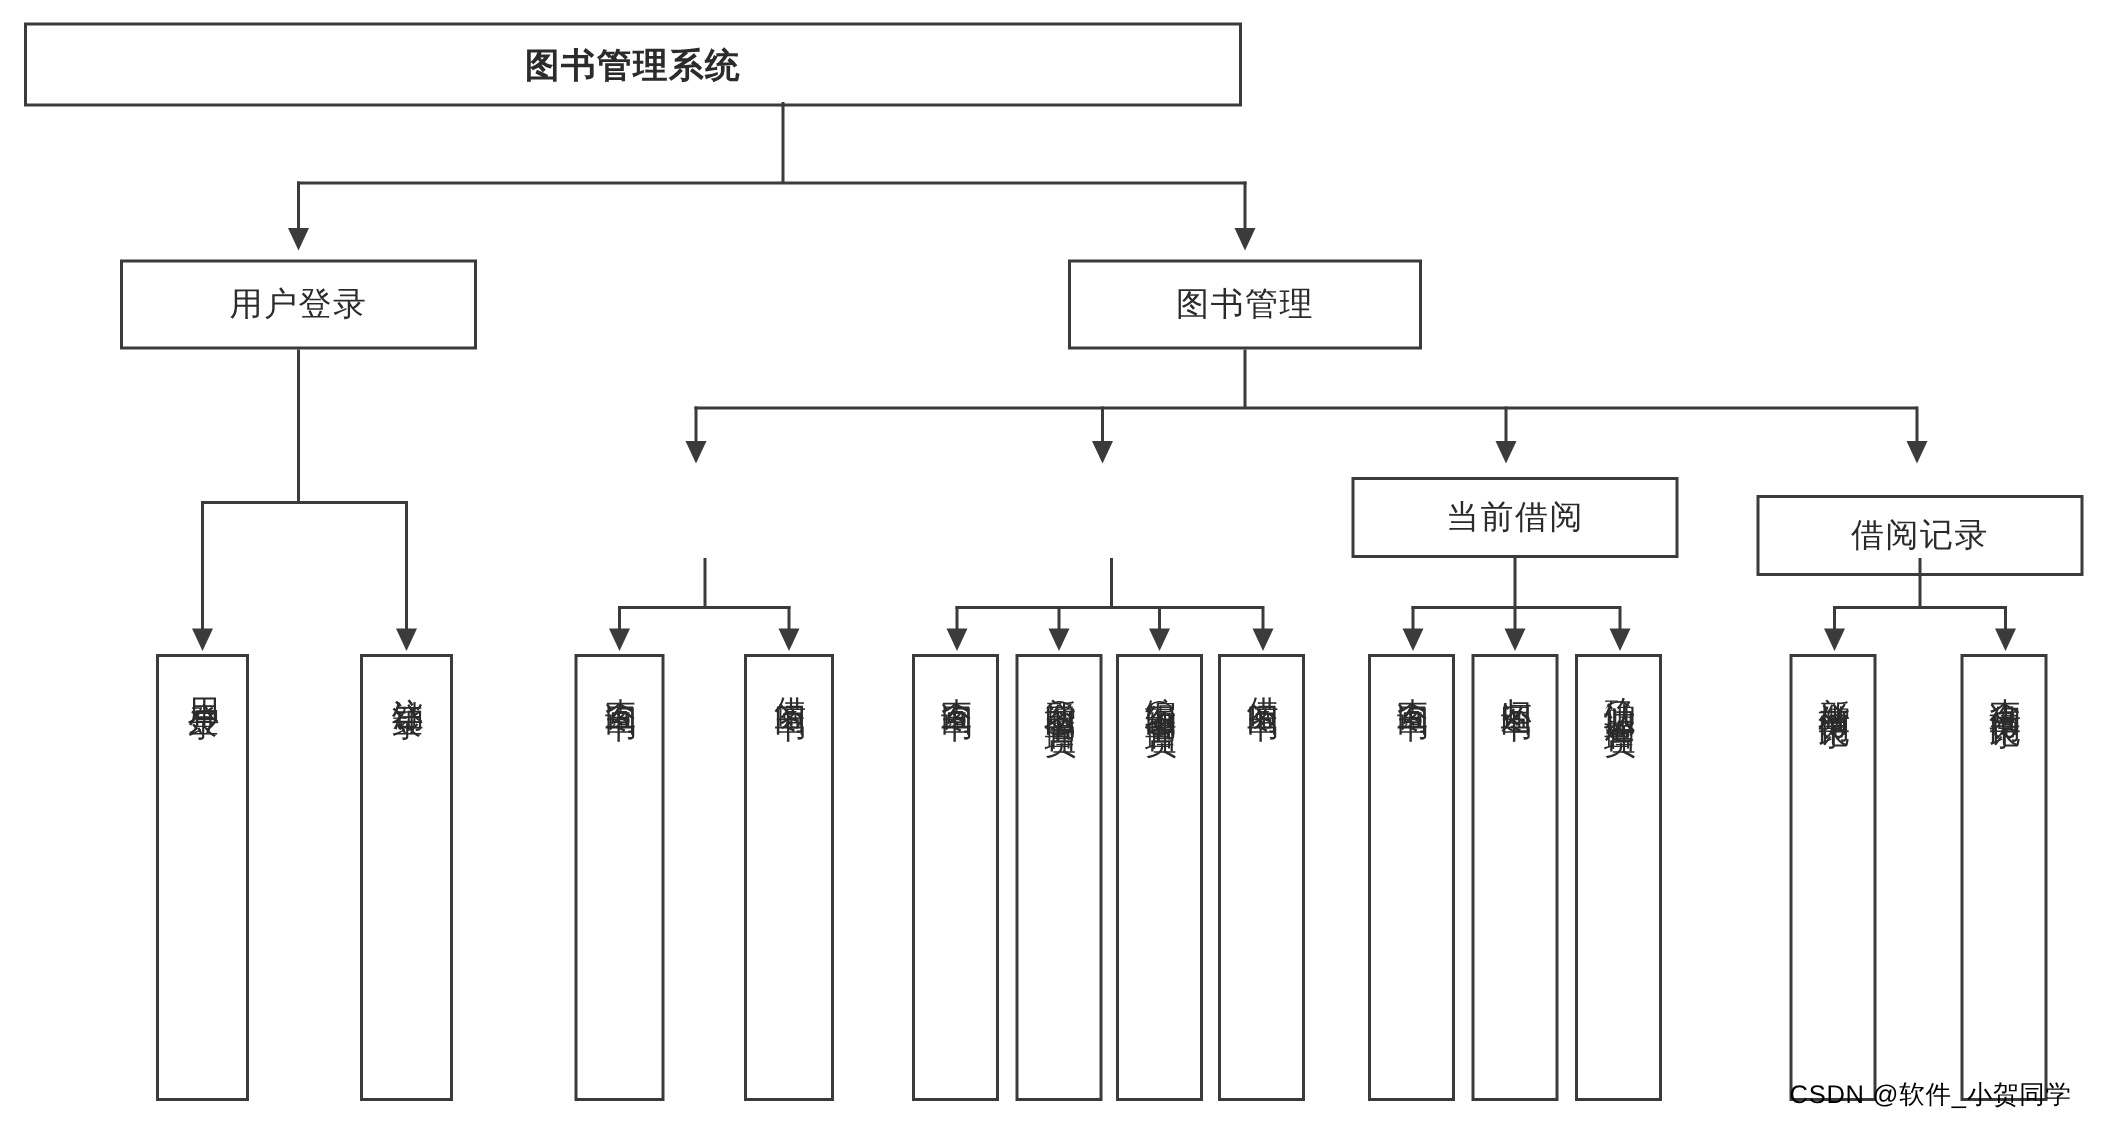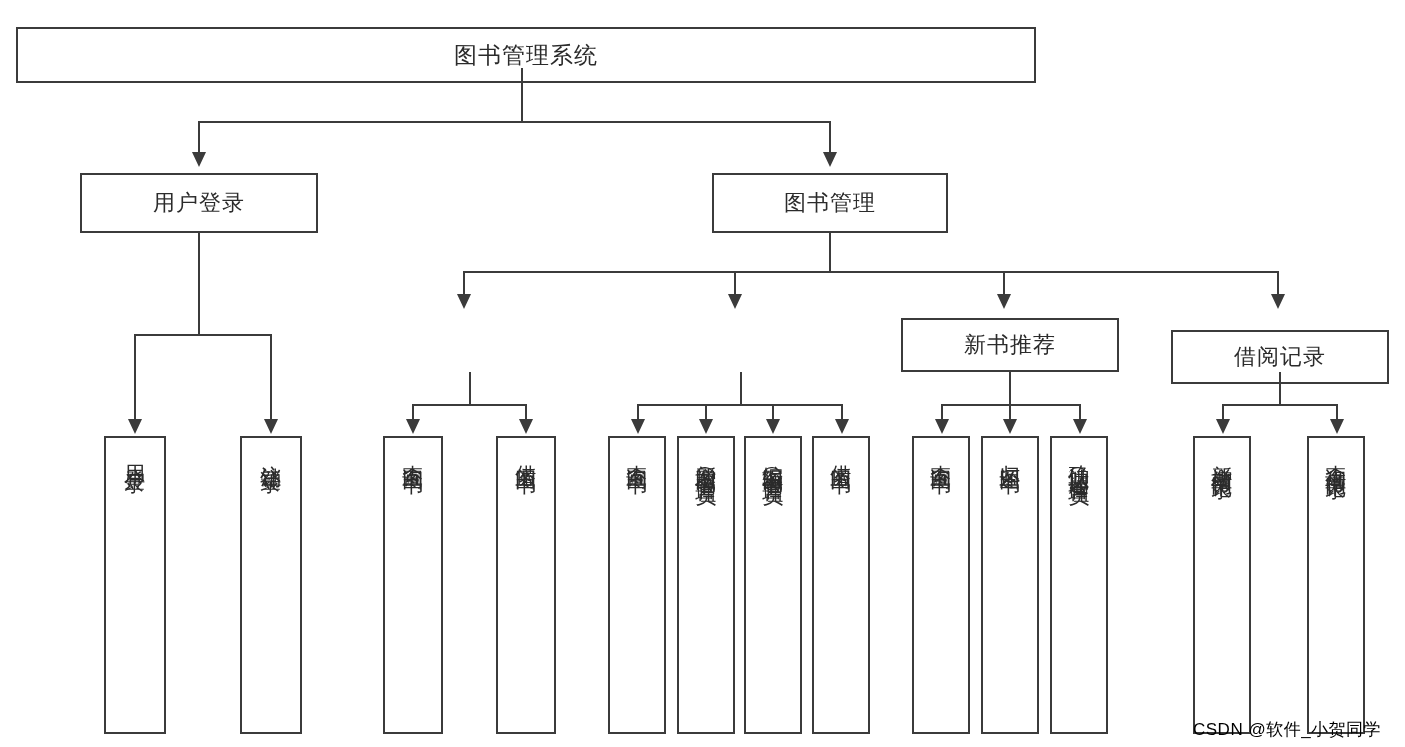--- a/index.html
+++ b/index.html
@@ -65,21 +65,21 @@
     white-space:nowrap;
     letter-spacing:0.5px;
     user-select:none;
   }
 </style>
 </head>
 <body>
 
 <div id="stage">
 
-  <div class="node horiz root" style="left:16px;top:27px;width:1020px;height:56px;">
+  <div class="node horiz root" style="left:16px;top:15px;width:812px;height:56px;font-weight:bold;">
     <span>图书管理系统</span>
   </div>
 
   <div class="ln v" style="left:521px;top:68px;height:54px;"></div>
 
   <div class="ln h" style="left:198px;top:121px;width:633px;"></div>
 
   <div class="ln v" style="left:198px;top:121px;height:32px;"></div>
   <div class="arw" style="left:192px;top:152px;"></div>
 
@@ -114,21 +114,21 @@
   <div class="ln v" style="left:463px;top:271px;height:24px;"></div>
   <div class="arw" style="left:457px;top:294px;"></div>
   <div class="ln v" style="left:734px;top:271px;height:24px;"></div>
   <div class="arw" style="left:728px;top:294px;"></div>
   <div class="ln v" style="left:1003px;top:271px;height:24px;"></div>
   <div class="arw" style="left:997px;top:294px;"></div>
   <div class="ln v" style="left:1277px;top:271px;height:24px;"></div>
   <div class="arw" style="left:1271px;top:294px;"></div>
 
   <div class="node horiz" style="left:901px;top:318px;width:218px;height:54px;">
-    <span>新书推荐</span>
+    <span>当前借阅</span>
   </div>
   <div class="node horiz" style="left:1171px;top:318px;width:218px;height:54px;margin-top:12px;">
     <span>借阅记录</span>
   </div>
 
   <div class="ln v" style="left:469px;top:372px;height:33px;"></div>
   <div class="ln h" style="left:412px;top:404px;width:115px;"></div>
   <div class="ln v" style="left:412px;top:404px;height:16px;"></div>
   <div class="arw" style="left:406px;top:419px;"></div>
   <div class="ln v" style="left:525px;top:404px;height:16px;"></div>

